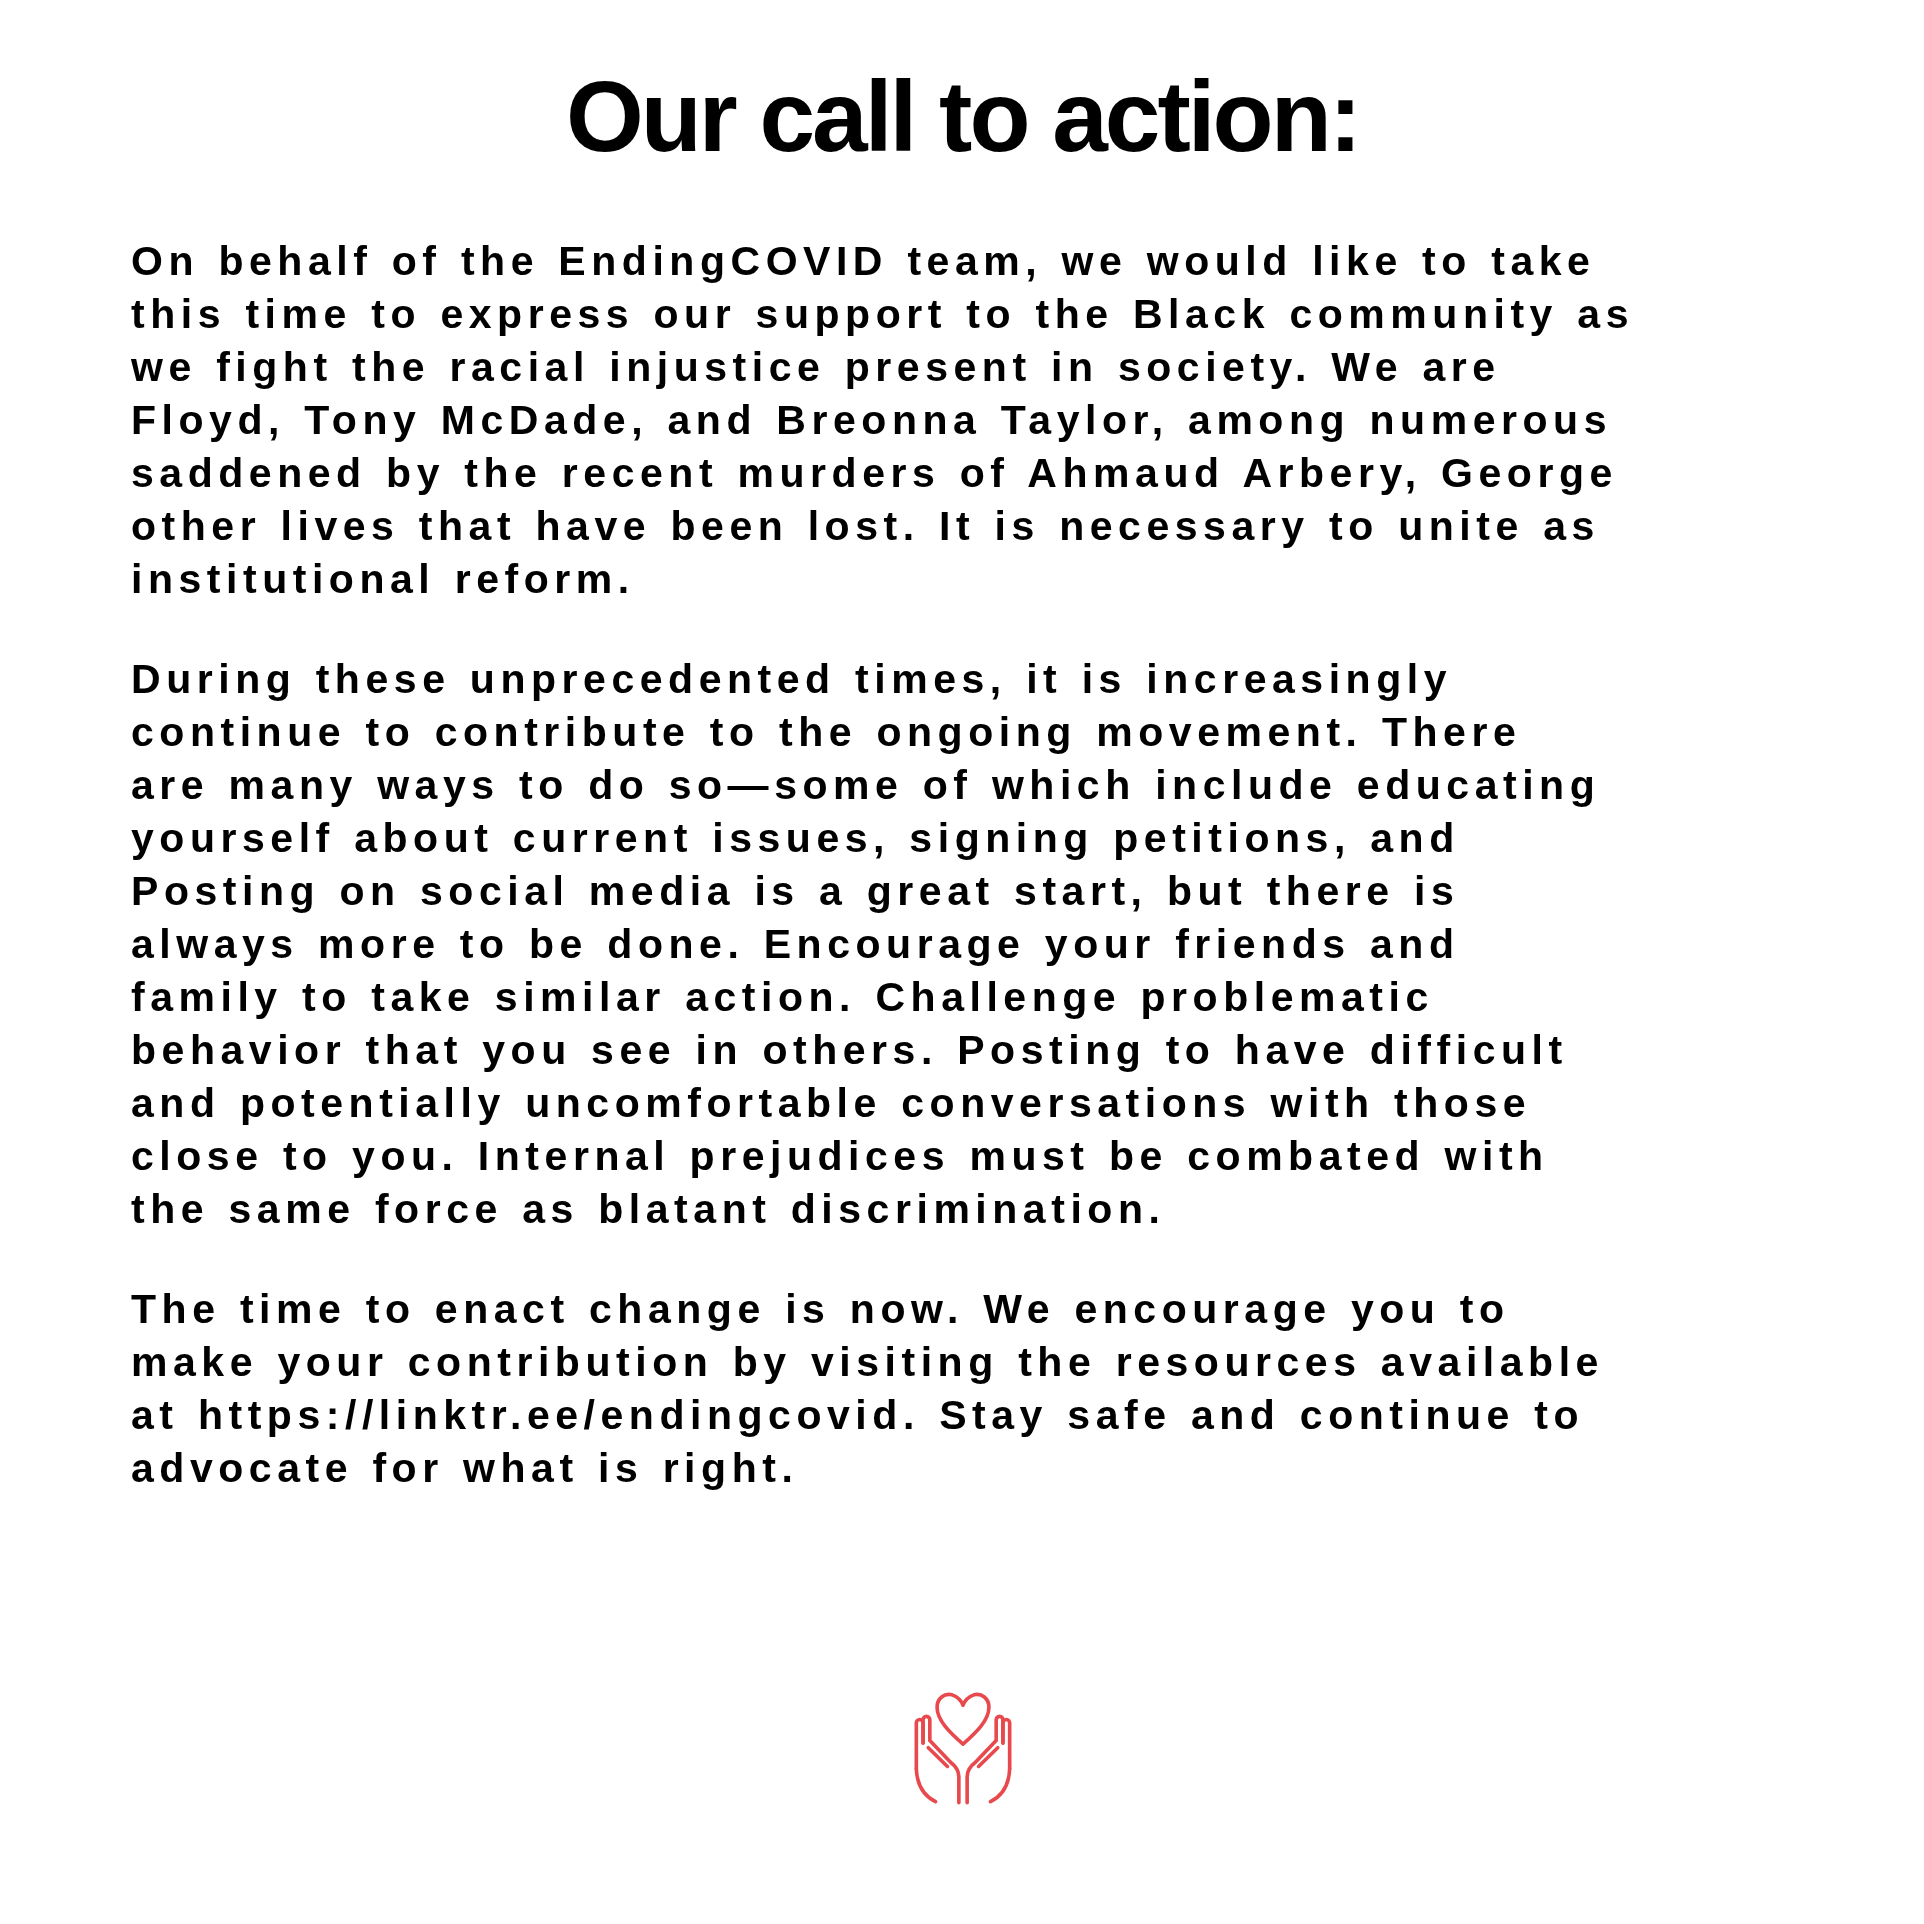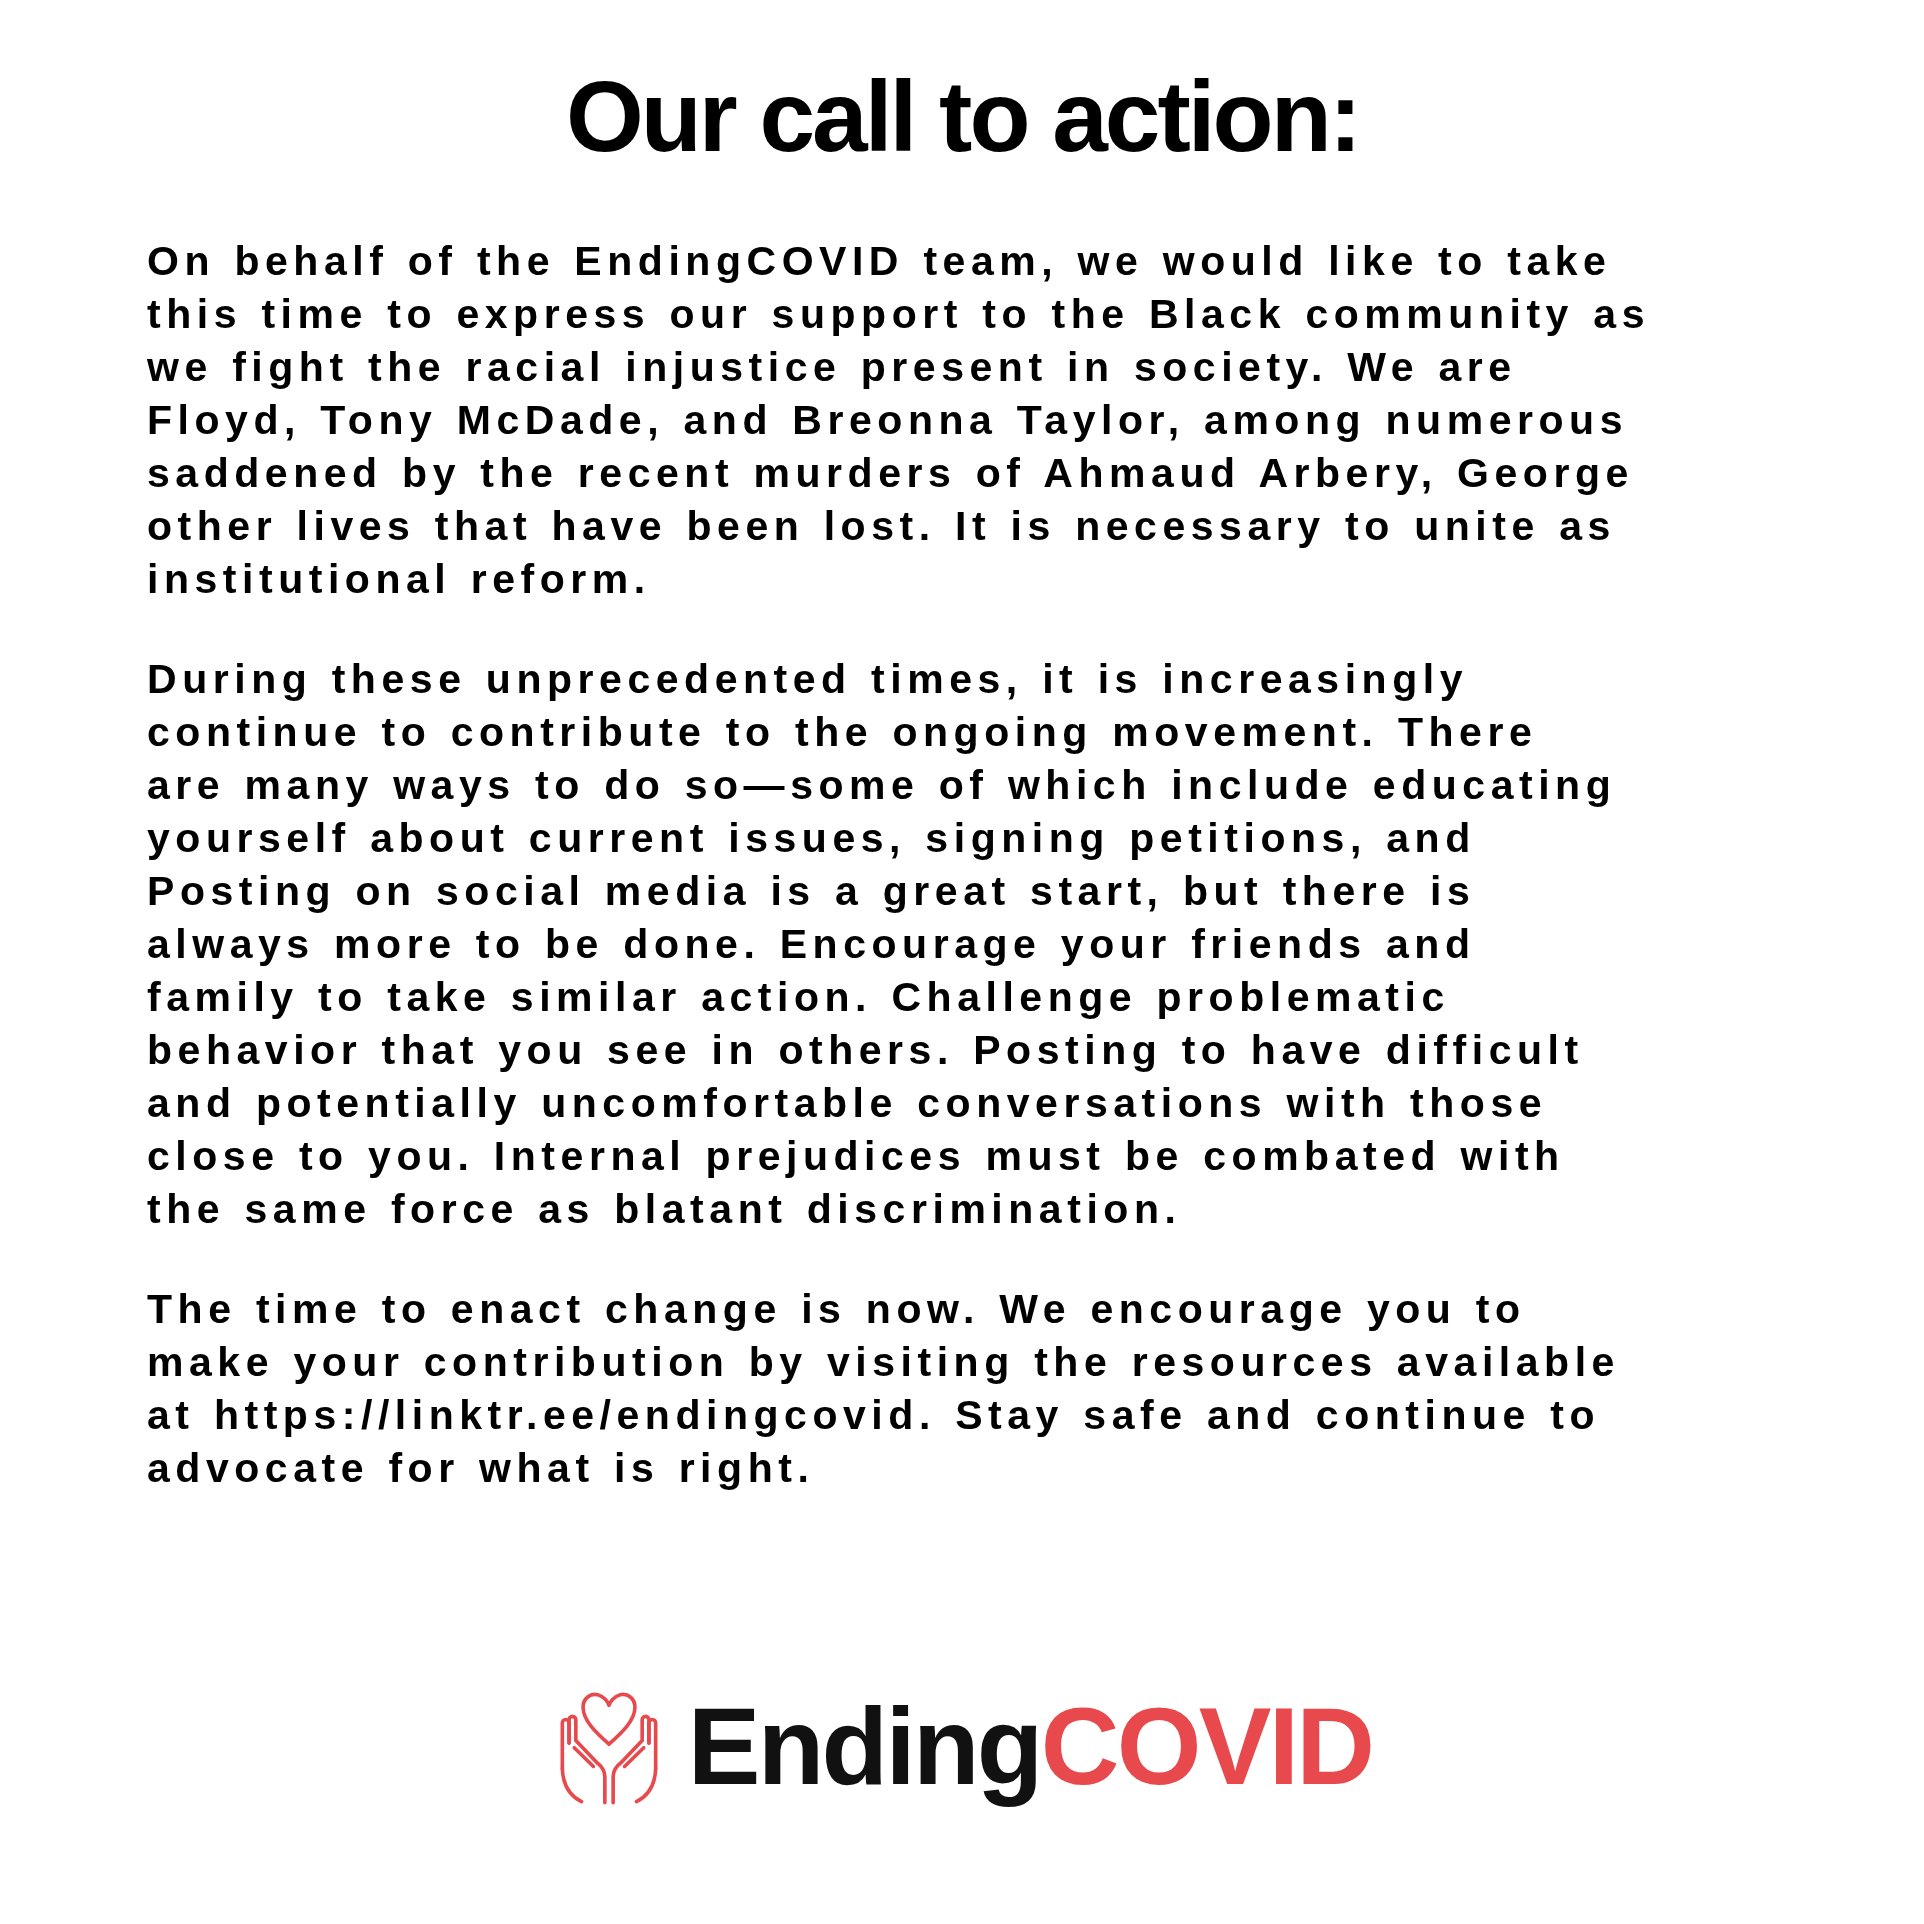--- a/index.html
+++ b/index.html
@@ -29,21 +29,21 @@
   }
   .body-text {
     margin: 57px 129px 0 131px;
     font-size: 41px;
     line-height: 53px;
     font-weight: 700;
     letter-spacing: 0.135em;
     word-spacing: 0.06em;
     color: var(--text, #000000);
   }
-  .para { margin: 16px; }
+  .para { margin: 0; }
   .para + .para { margin-top: 47px; }
   .line { white-space: nowrap; }
 
   .logo-row {
     position: absolute;
     left: 0;
     right: 0;
     top: 1687px;
     display: flex;
     justify-content: center;
@@ -132,19 +132,16 @@
       </g>
 
       <g>
         <path d="M198,180 L198,92 A6.5,6.5 0 0 0 185,92 L185,131"></path>
         <path d="M185,131 L185,86 A6.5,6.5 0 0 0 172,86 L172,123"></path>
         <path d="M172,126 L132,168 Q116,180 116,196 L116,246"></path>
         <path d="M175,140 L138,176"></path>
         <path d="M198,180 C197,211 183,233 161,244"></path>
       </g>
     </svg>
-    <div class="logo-text">
-      <span class="logo-black">Ending</span><span class="logo-red">COVID</span>
-    </div>
   </div>
 
 </div>
 
 
 </body></html>

